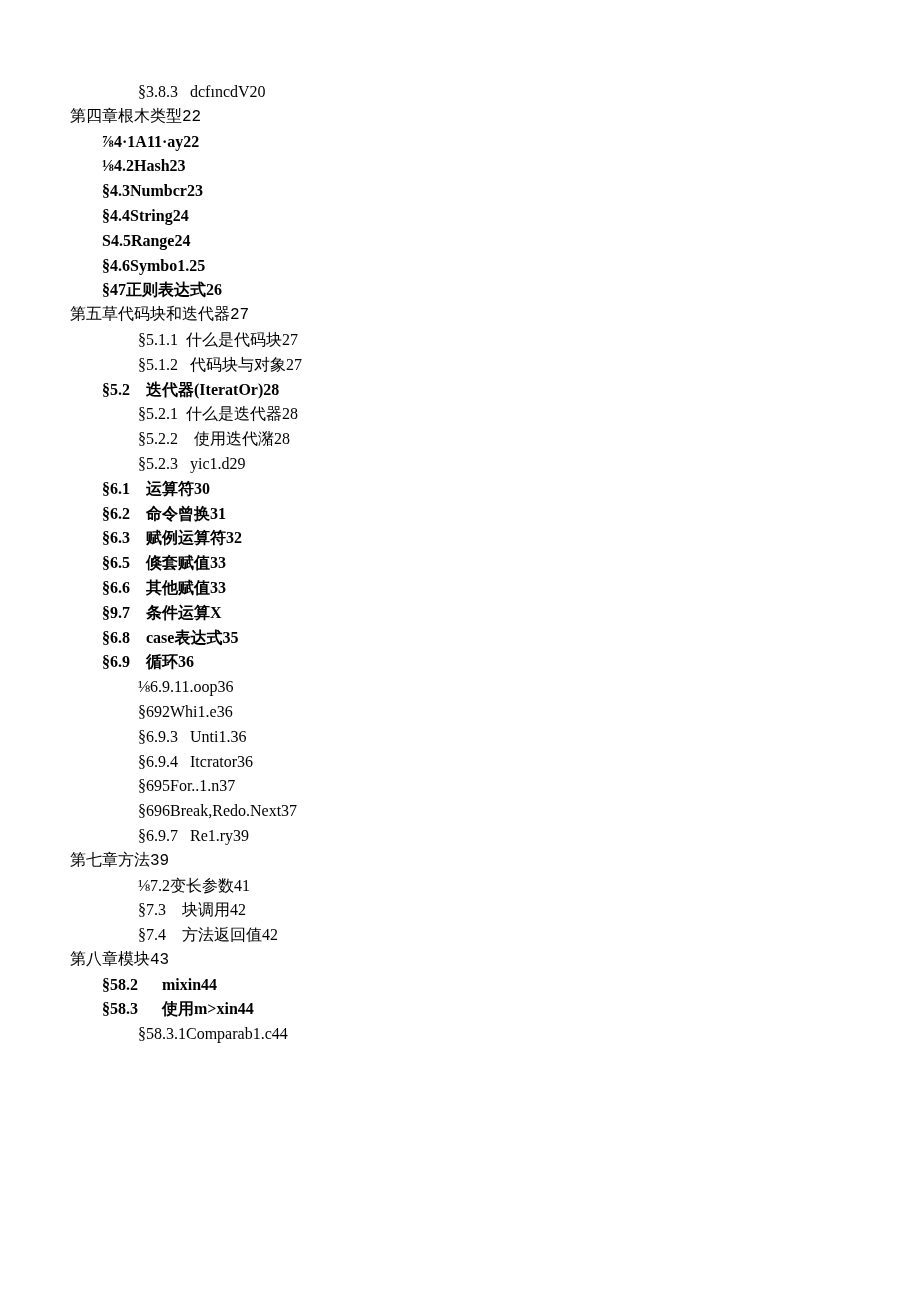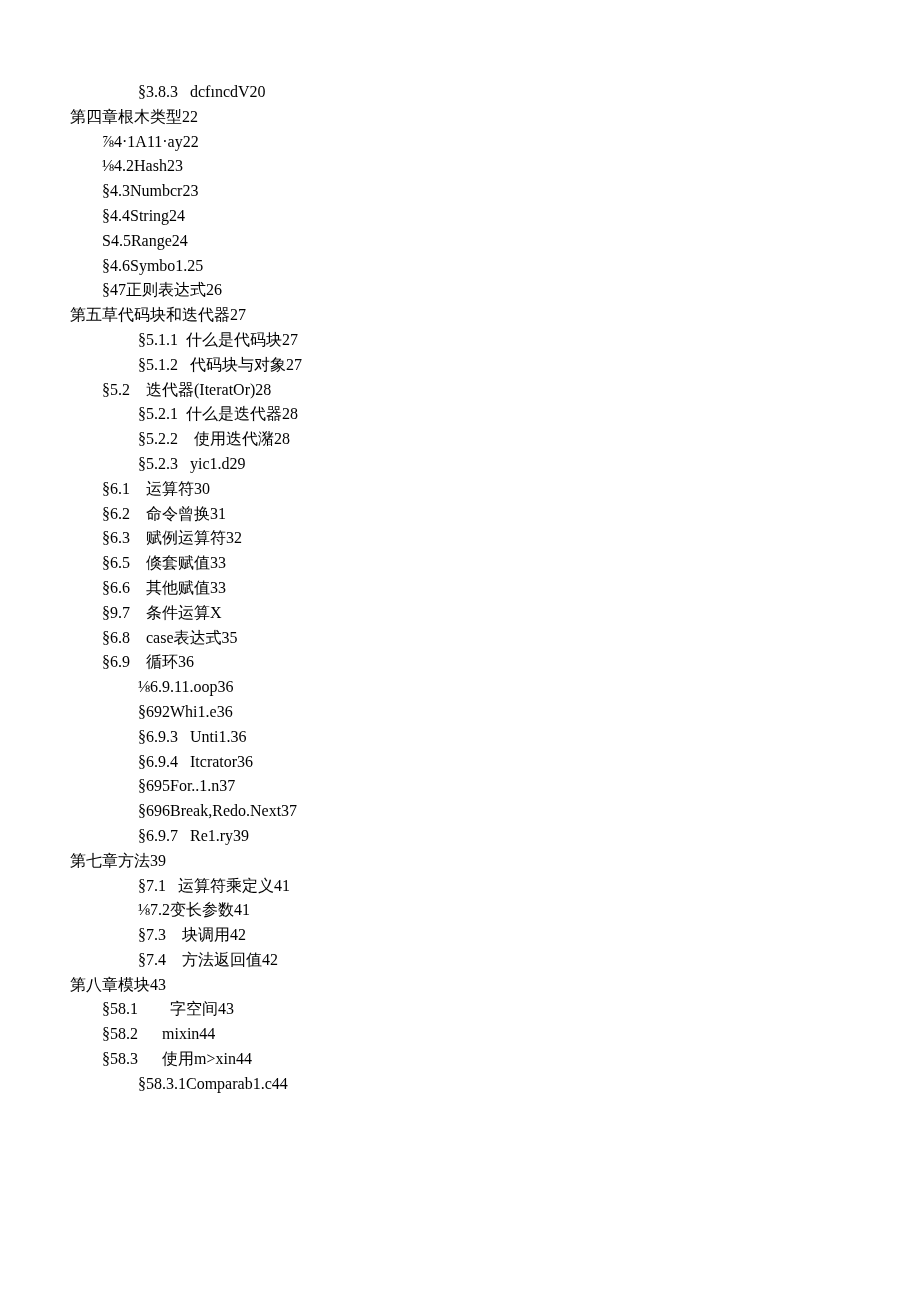--- a/index.html
+++ b/index.html
@@ -9,22 +9,22 @@
   color: #000;
   background: #fff;
   margin: 0;
   padding: 80px 70px;
   width: 920px;
   box-sizing: border-box;
 }
 .line {
   white-space: pre;
 }
-.indent-0 { padding-left: 0px; }
-.indent-1 { padding-left: 32px; }
+.indent-0 { padding-left: 0px; font-family: Liberation Mono, monospace; }
+.indent-1 { padding-left: 32px; font-weight: bold; }
 .indent-4 { padding-left: 68px; }
 </style>
 </head>
 <body>
 
 <div id="toc">
     <div class="line indent-4">§3.8.3   dcfıncdV20</div>
     <div class="line indent-0">第四章根木类型22</div>
     <div class="line indent-1">⅞4·1A11·ay22</div>
     <div class="line indent-1">⅛4.2Hash23</div>
@@ -49,22 +49,20 @@
     <div class="line indent-1">§6.8    case表达式35</div>
     <div class="line indent-1">§6.9    循环36</div>
     <div class="line indent-4">⅛6.9.11.oop36</div>
     <div class="line indent-4">§692Whi1.e36</div>
     <div class="line indent-4">§6.9.3   Unti1.36</div>
     <div class="line indent-4">§6.9.4   Itcrator36</div>
     <div class="line indent-4">§695For..1.n37</div>
     <div class="line indent-4">§696Break,Redo.Next37</div>
     <div class="line indent-4">§6.9.7   Re1.ry39</div>
     <div class="line indent-0">第七章方法39</div>
-    <div class="line indent-4">§7.1   运算符乘定义41</div>
     <div class="line indent-4">⅛7.2变长参数41</div>
     <div class="line indent-4">§7.3    块调用42</div>
     <div class="line indent-4">§7.4    方法返回值42</div>
     <div class="line indent-0">第八章模块43</div>
-    <div class="line indent-1">§58.1        字空间43</div>
     <div class="line indent-1">§58.2      mixin44</div>
     <div class="line indent-1">§58.3      使用m&gt;xin44</div>
     <div class="line indent-4">§58.3.1Comparab1.c44</div>
   </div>
 
 </body></html>

